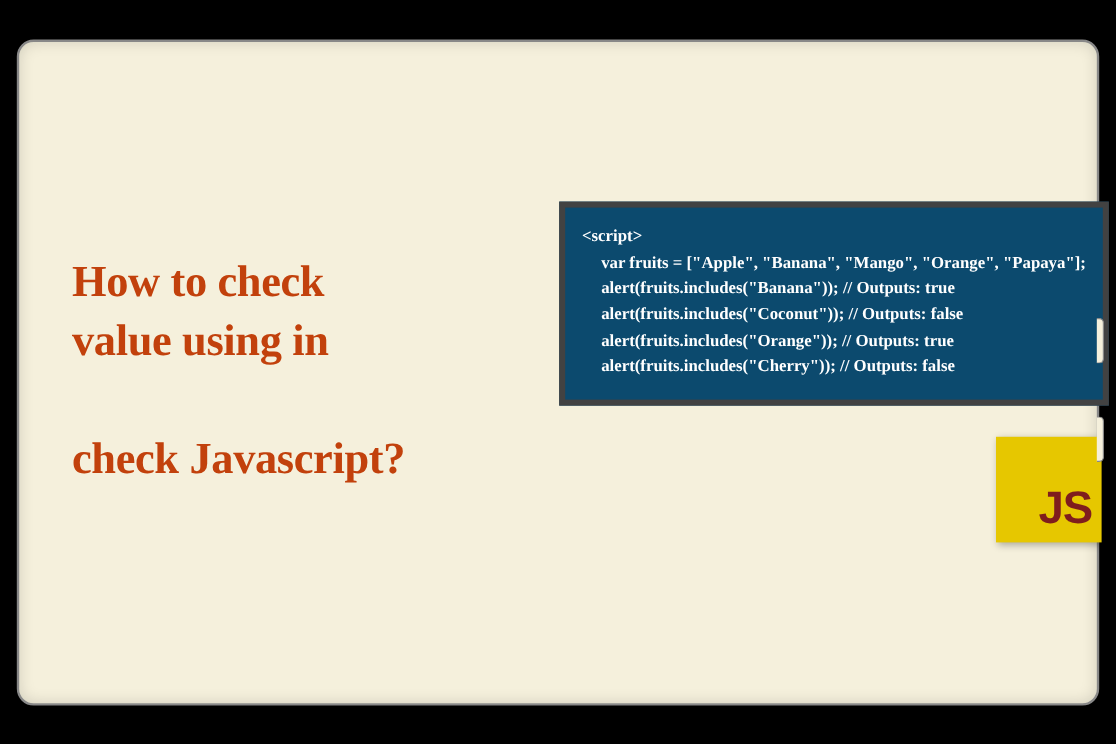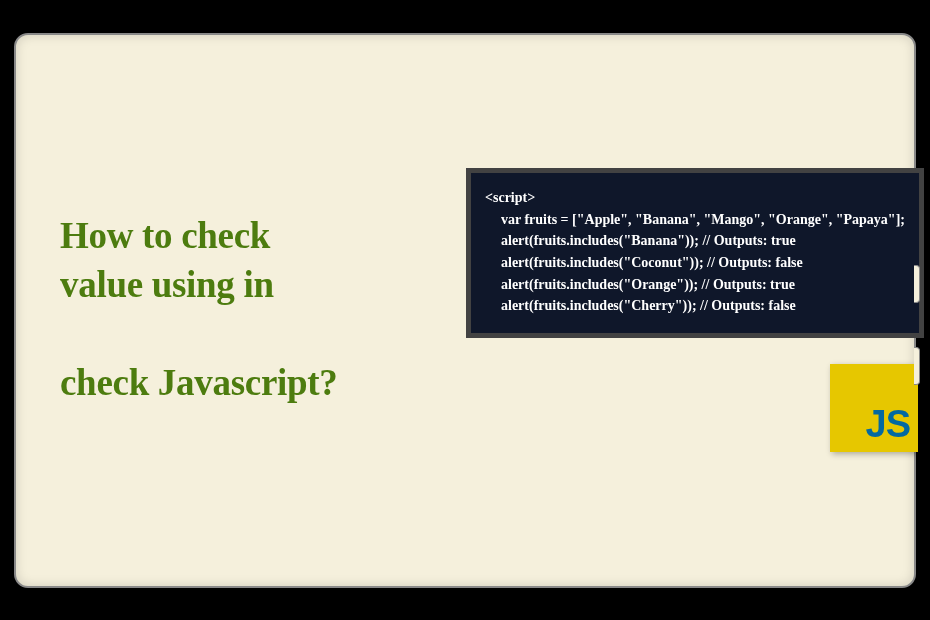--- a/index.html
+++ b/index.html
@@ -34,35 +34,35 @@
     border: 1px solid #888;
     border-left: none;
     border-radius: 0 4px 4px 0;
   }
   .tab-right-1 { top: 230px; }
   .tab-right-2 { top: 312px; }
   .left-col { flex: 0 0 390px; }
   .title {
     font-size: 37px;
     font-weight: 700;
-    color: #4d7c0f;
+    color: #c2410c;
     line-height: 1.32;
     letter-spacing: -0.3px;
   }
   .right-col {
     flex: 1;
     display: flex;
     flex-direction: column;
     align-items: flex-end;
     gap: 26px;
     margin-left: 16px;
   }
   .code-box {
     width: 458px;
-    background: #0f172a;
+    background: #0c4a6e;
     border: 5px solid #424242;
     padding: 14px 14px 16px 14px;
     color: #fff;
     font-family: Georgia, 'Times New Roman', serif;
     font-size: 14px;
     font-weight: 700;
     line-height: 1.55;
   }
   .code-line { white-space: pre; }
   .code-indent { padding-left: 16px; }
@@ -74,21 +74,21 @@
     align-items: flex-end;
     justify-content: flex-end;
     padding: 6px 8px;
     box-shadow: 2px 2px 6px rgba(0,0,0,0.3);
     margin-right: 6px;
   }
   .js-logo-text {
     font-family: Arial, Helvetica, sans-serif;
     font-weight: 900;
     font-size: 38px;
-    color: #0369a1;
+    color: #7f1d1d;
     letter-spacing: -1px;
   }
 </style>
 </head>
 <body>
 
 <div class="card">
   <div class="tab-right-1"></div>
   <div class="tab-right-2"></div>
 

